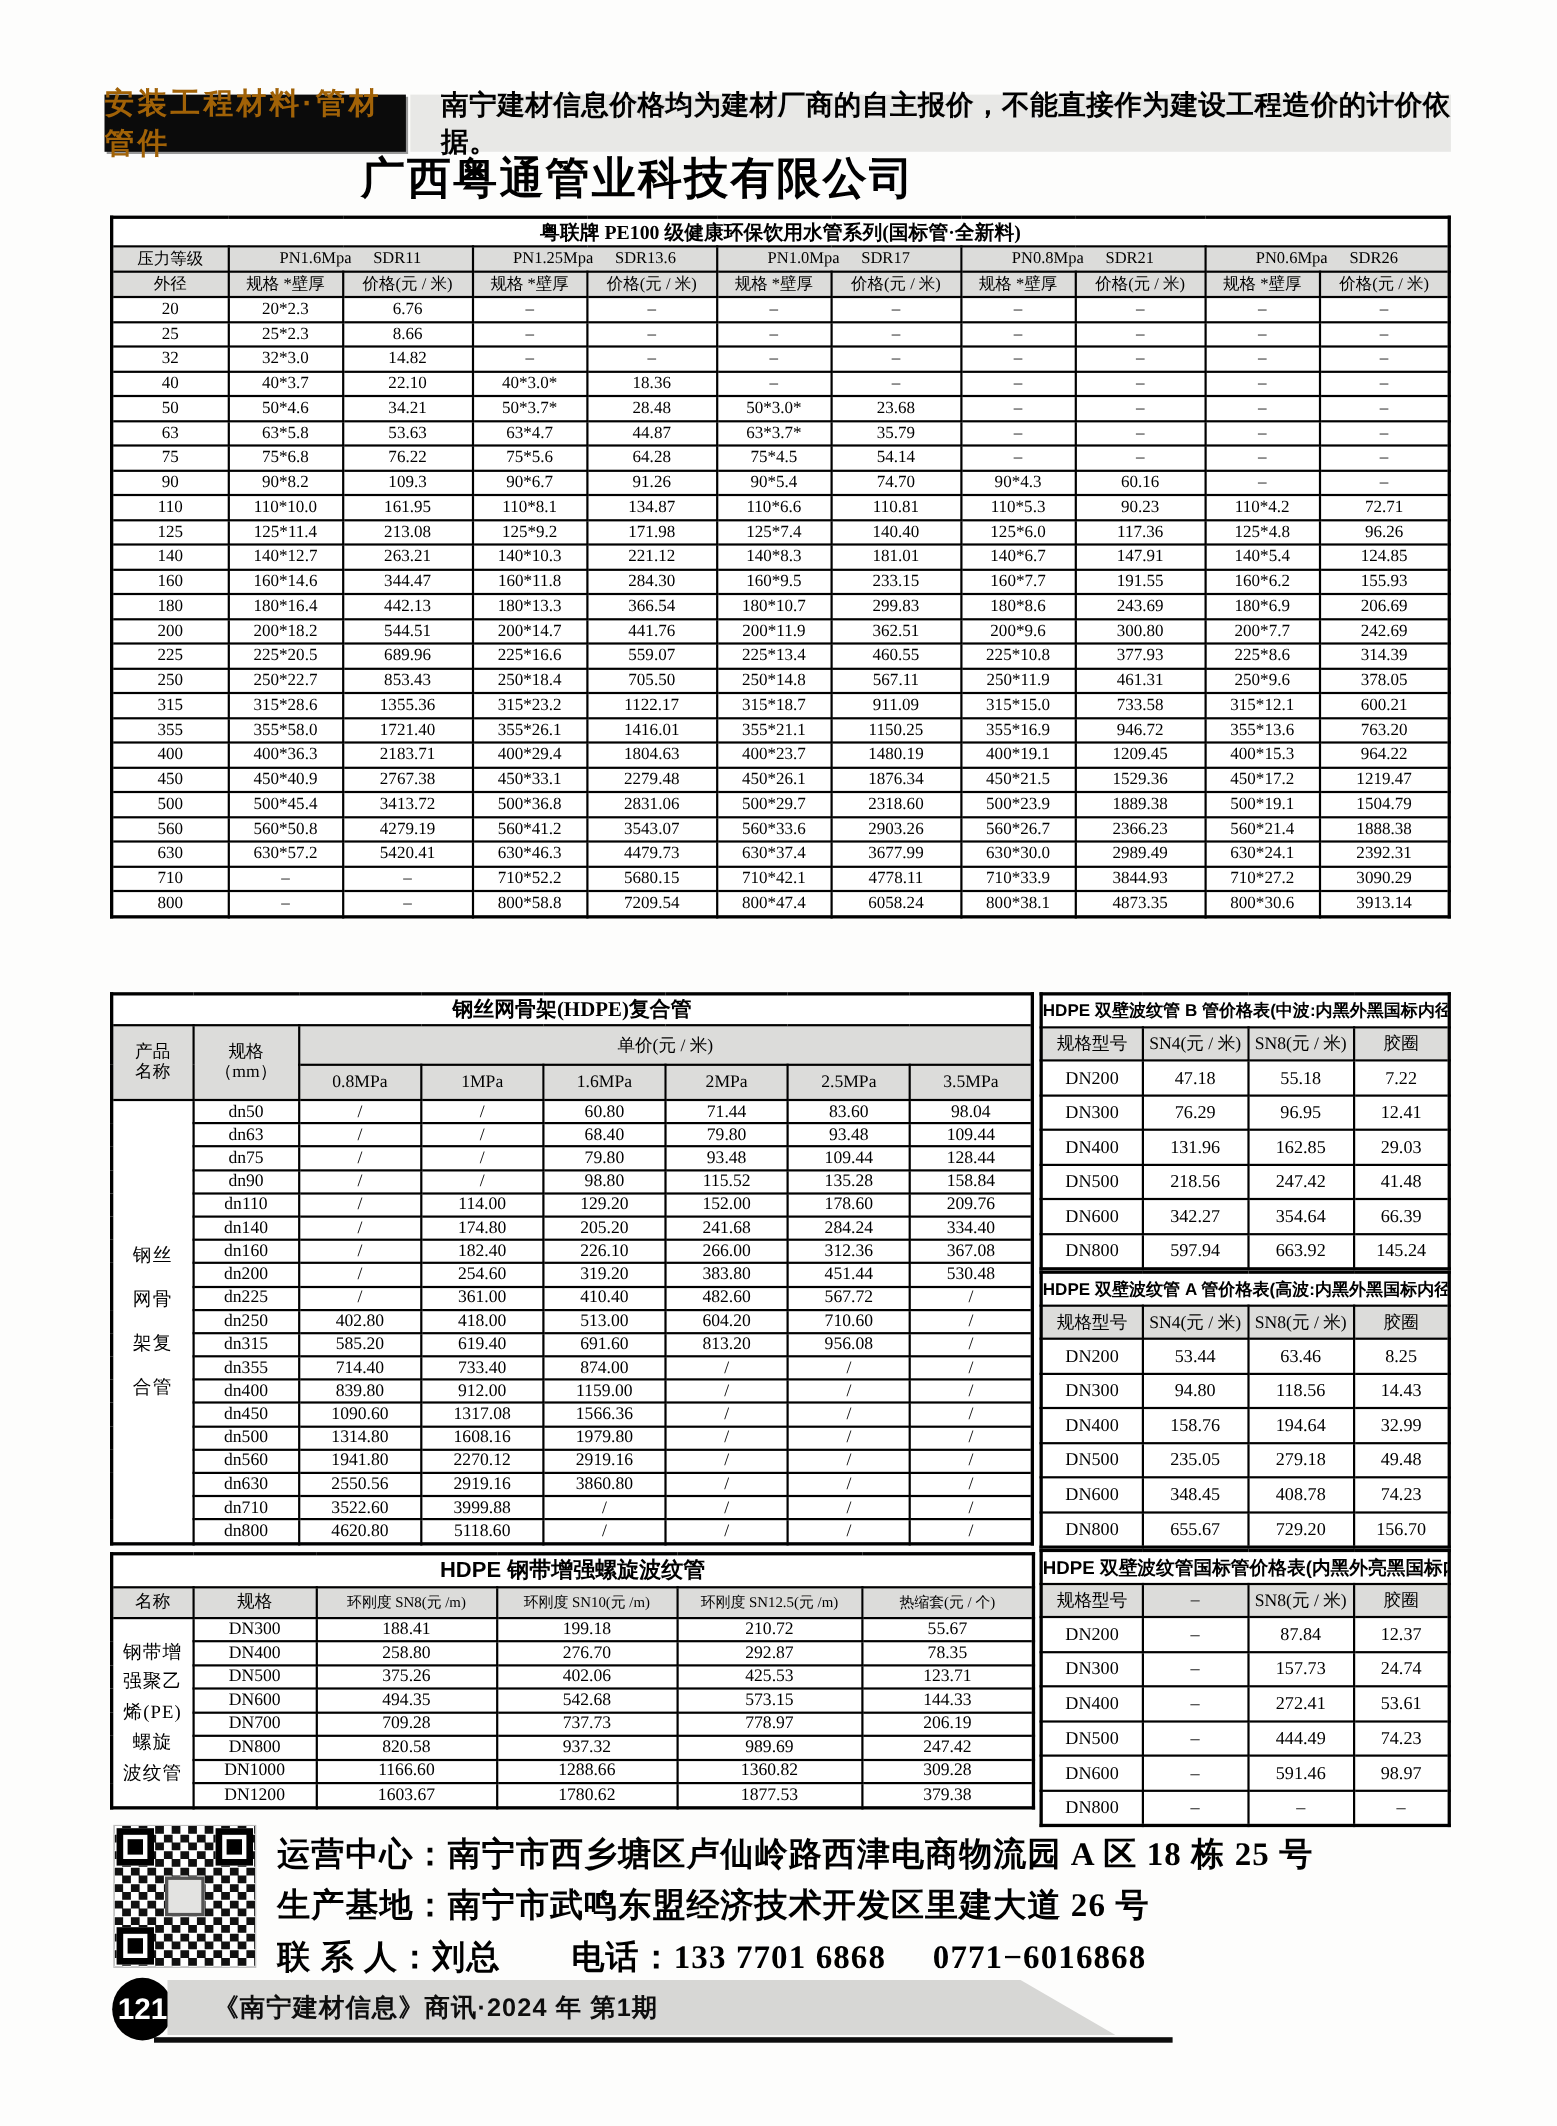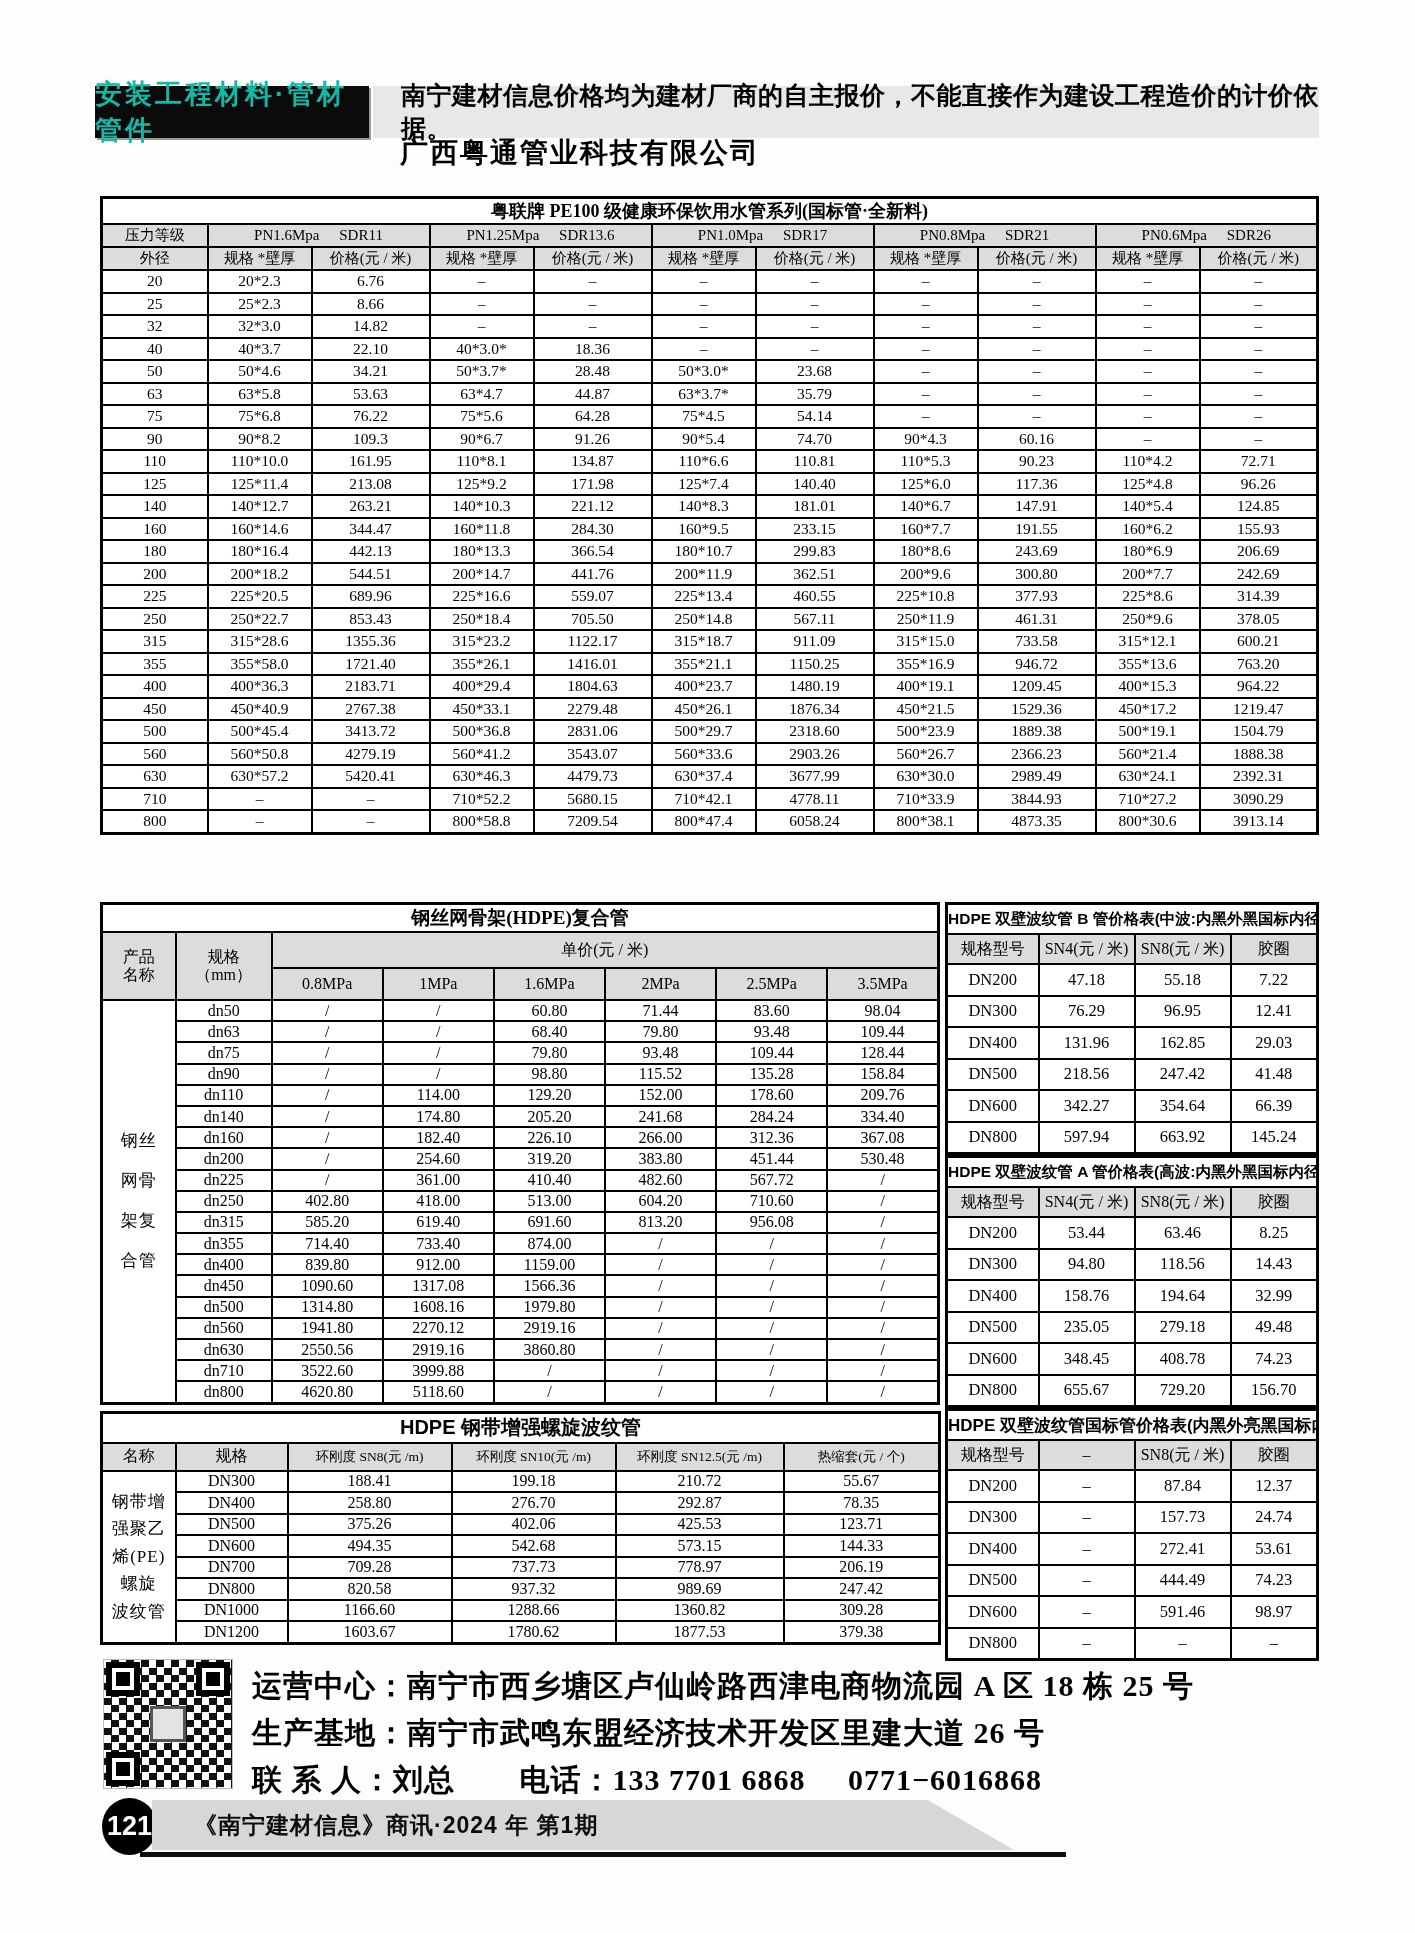--- a/index.html
+++ b/index.html
@@ -1,28 +1,28 @@
 <!DOCTYPE html>
 <html><head>
 <meta charset="utf-8">
 <style>
   html,body{margin:0;padding:0;}
   body{width:1415px;height:1933px;position:relative;background:#f7f7f5;font-family:"Liberation Serif",serif;color:#000;}
   .page{position:absolute;left:0;top:0;width:1415px;height:1933px;background:#fdfdfc;overflow:hidden;}
 
   
-  .cat-box{position:absolute;left:95px;top:86px;width:274px;height:52px;background:#0b0b0b;color:#14b8a6;
+  .cat-box{position:absolute;left:95px;top:86px;width:274px;height:52px;background:#0b0b0b;color:#a16207;
     display:flex;align-items:center;justify-content:center;font-family:"Liberation Sans",sans-serif;
     font-weight:bold;font-size:27px;letter-spacing:3px;box-shadow:2px 2px 0 #999;}
   .disclaimer{position:absolute;left:373px;top:86px;width:946px;height:52px;background:#e8e8e6;
     display:flex;align-items:center;padding-left:28px;box-sizing:border-box;
     font-family:"Liberation Sans",sans-serif;font-weight:bold;font-size:25px;letter-spacing:0.5px;}
 
   .company-title{position:absolute;left:100px;top:134px;width:960px;margin:0;text-align:center;
-    font-size:28px;font-weight:bold;letter-spacing:2px;font-family:"Liberation Serif",serif;}
+    font-size:40px;font-weight:bold;letter-spacing:2px;font-family:"Liberation Serif",serif;}
 
   table{border-collapse:collapse;table-layout:fixed;background:#fff;}
   th,td{border:2px solid #000;text-align:center;vertical-align:middle;padding:0;overflow:hidden;white-space:nowrap;font-weight:normal;}
   thead th{background:#dcdcda;}
   th.tbl-title{background:#fff;font-weight:bold;}
 
   
   .pe-table{position:absolute;left:100px;top:196px;width:1216px;border:3px solid #000;}
   .pe-table th.tbl-title{height:24px;font-size:18px;}
   .pe-table thead th{height:21px;font-size:15px;}

